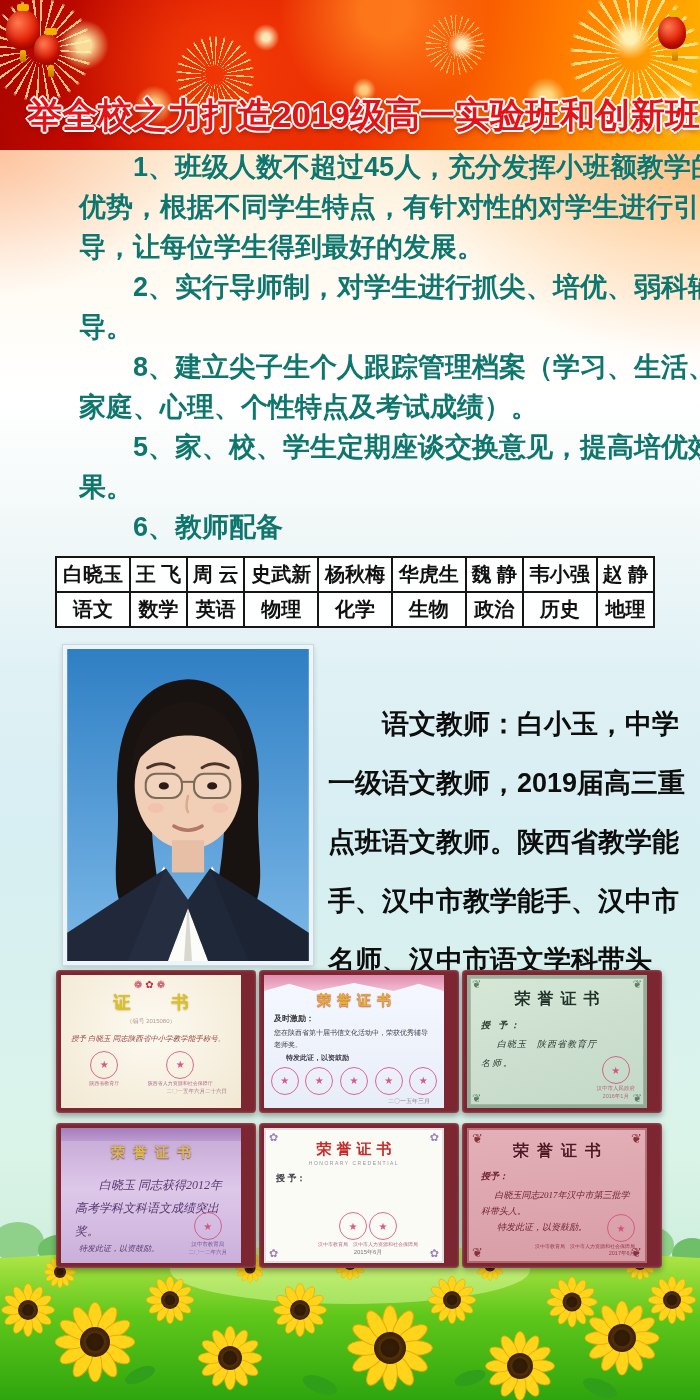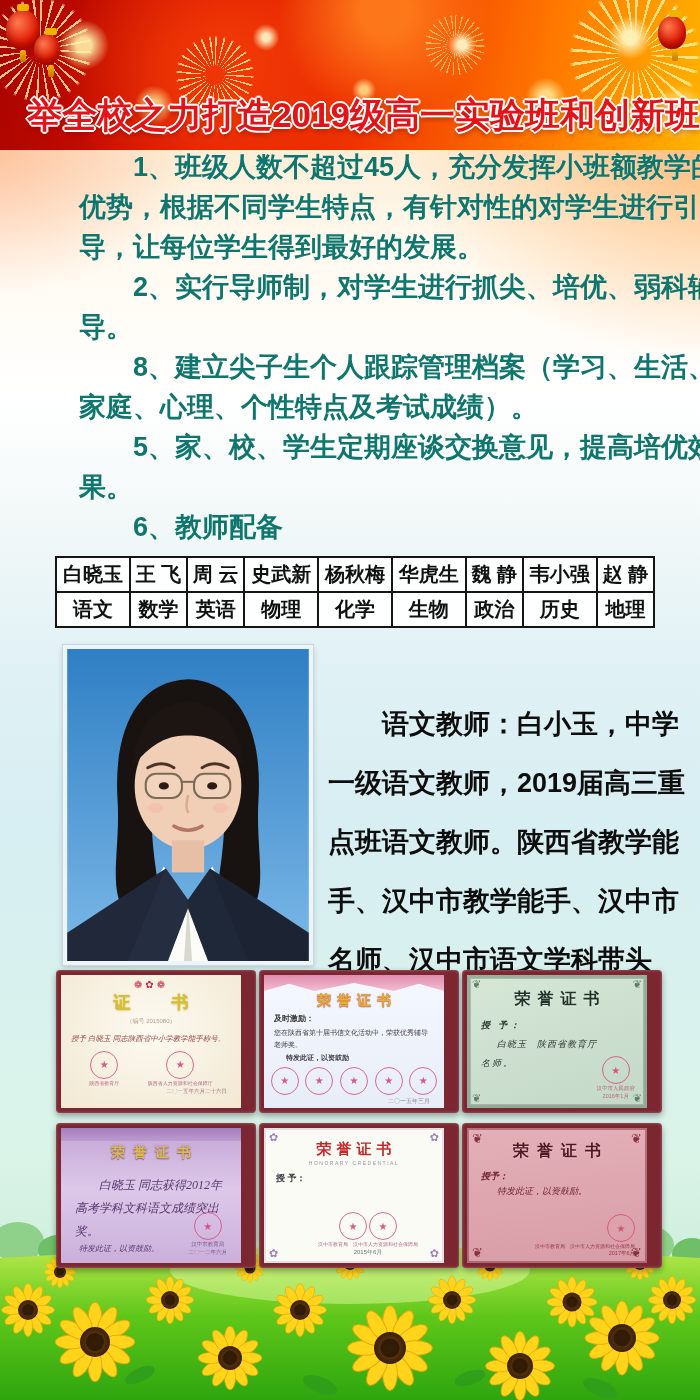--- a/index.html
+++ b/index.html
@@ -417,20 +417,21 @@
   </div>
 
   <div class="cert r2" style="left:462px;top:1123px;">
     <div class="cin c6">
       <span class="corner" style="left:5px;top:4px;">❦</span>
       <span class="corner" style="right:5px;top:4px;">❦</span>
       <span class="corner" style="left:5px;bottom:4px;">❦</span>
       <span class="corner" style="right:5px;bottom:4px;">❦</span>
       <div class="t">荣誉证书</div>
       <div class="to">授予：</div>
+      <div class="body">白晓玉同志2017年汉中市第三批学科带头人。</div>
       <div class="body2">特发此证，以资鼓励。</div>
       <div class="foot">
         <span class="stamp"></span>
         <span class="cap">汉中市教育局　汉中市人力资源和社会保障局</span>
         <span class="date">2017年6月</span>
       </div>
     </div>
   </div>
 
 </div>

